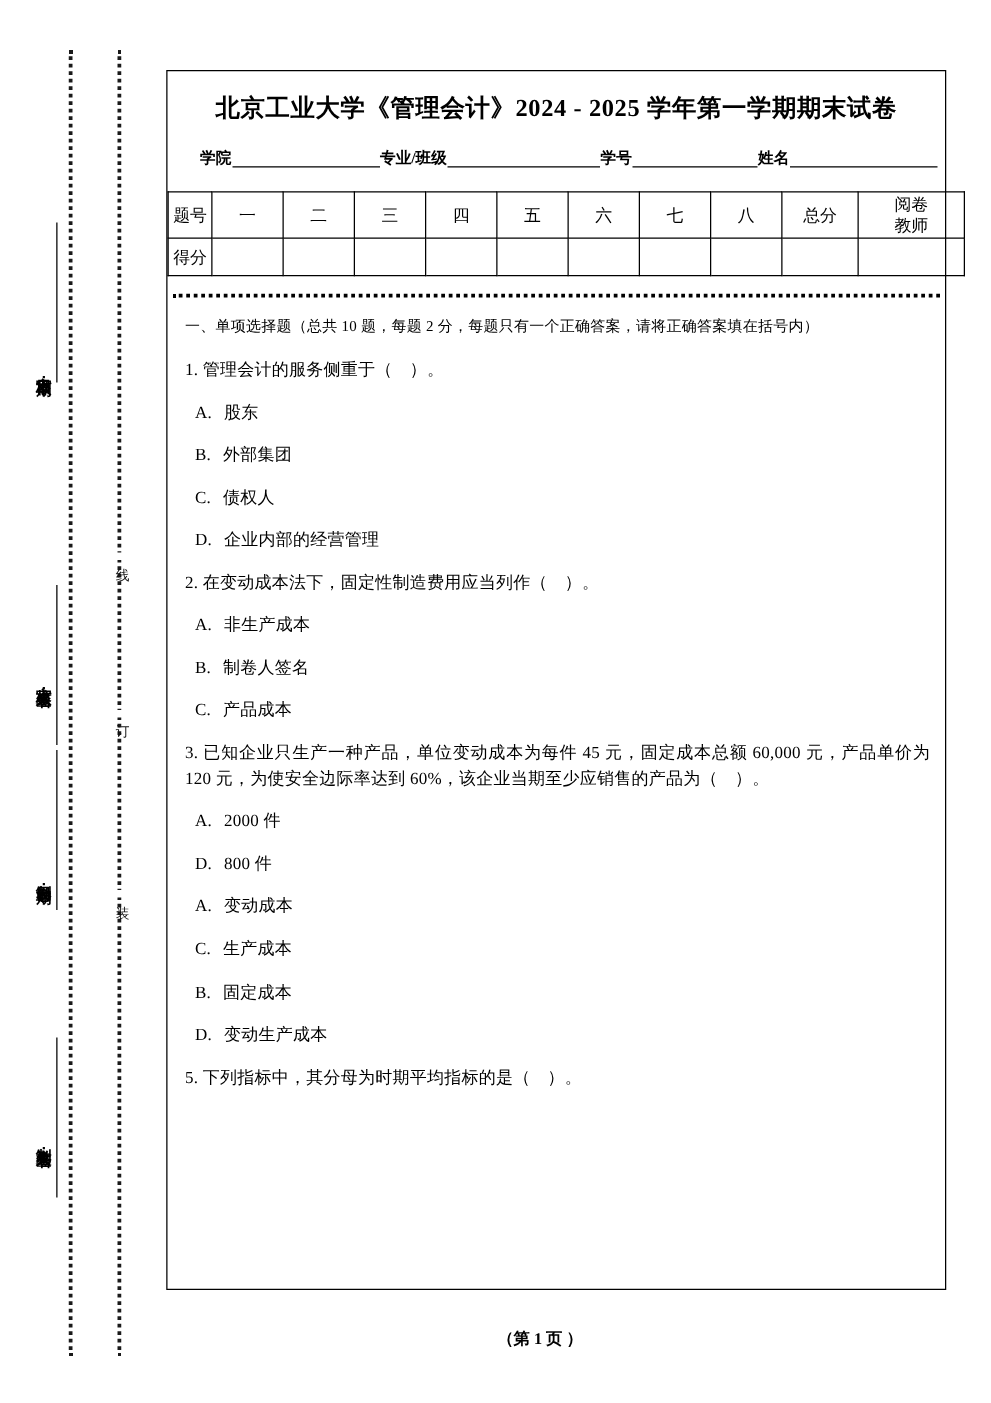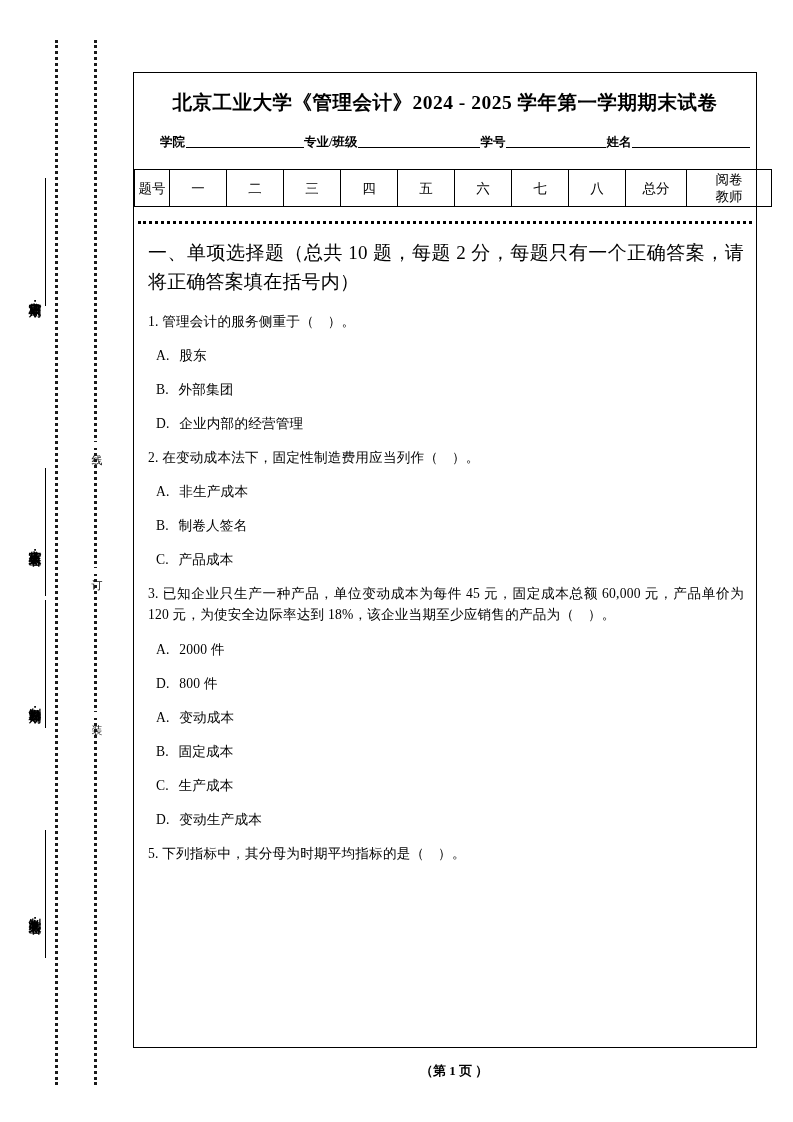--- a/index.html
+++ b/index.html
@@ -66,21 +66,21 @@
     color: #111;
     background: #ffffff;
     text-align: center;
     padding: 3px 0;
   }
 
   
   #exam-box {
     position: absolute;
     left: 133px;
-    top: 72px;
+    top: 56px;
     width: 624px;
     height: 976px;
     border: 1.6px solid #000;
     box-sizing: border-box;
     padding: 0;
   }
 
   #paper-title {
     text-align: center;
     font-size: 19.5px;
@@ -92,21 +92,21 @@
     font-family: "Liberation Serif", "DejaVu Serif", serif;
   }
 
   #student-fields {
     display: flex;
     align-items: flex-end;
     margin: 18px 22px 0 26px;
     font-size: 12.5px;
     font-weight: bold;
   }
-  .field-group { display: flex; align-items: flex-start; }
+  .field-group { display: flex; align-items: center; }
   .field-label { white-space: nowrap; padding-right: 1px; }
   .field-line {
     border-bottom: 1.3px solid #000;
     height: 13px;
   }
   #field-line-college { width: 118px; }
   #field-line-major  { width: 122px; }
   #field-line-id     { width: 100px; }
   #field-line-name   { width: 118px; }
 
@@ -146,38 +146,38 @@
   
   #content-area {
     margin: 14px 12px 0 14px;
     font-size: 13.6px;
     line-height: 1.55;
     font-family: "Liberation Serif", "DejaVu Serif", serif;
   }
   .section-heading {
     margin: 0 0 14px 0;
     text-align: justify;
-    font-size: 19px;
+    font-size: 12px;
     letter-spacing: 0.2px;
   }
   .question-stem {
     margin: 0 0 13px 0;
     text-align: justify;
     letter-spacing: 0.2px;
   }
   .option-line {
     margin: 0 0 13px 8px;
     letter-spacing: 0.2px;
   }
   .opt-letter { margin-right: 6px; }
 
   
   #page-footer {
     position: absolute;
-    left: 142px;
+    left: 120px;
     top: 1062px;
     width: 624px;
     text-align: center;
     font-size: 13px;
     font-weight: bold;
     font-family: "Liberation Serif", "DejaVu Serif", serif;
   }
 </style>
 </head>
 <body>
@@ -239,20 +239,35 @@
         <td class="colcell">五</td>
         <td class="colcell">六</td>
         <td class="colcell">七</td>
         <td class="colcell">八</td>
         <td class="total-col">总分</td>
         <td class="grader-col" rowspan="1">
           <span class="stacked">阅卷</span>
           <span class="stacked">教师</span>
         </td>
       </tr>
+      <tr class="score-row">
+        <td class="rowhead">
+          <span class="stacked">得分</span>
+        </td>
+        <td class="colcell"></td>
+        <td class="colcell"></td>
+        <td class="colcell"></td>
+        <td class="colcell"></td>
+        <td class="colcell"></td>
+        <td class="colcell"></td>
+        <td class="colcell"></td>
+        <td class="colcell"></td>
+        <td class="total-col"></td>
+        <td class="grader-col"></td>
+      </tr>
     </tbody>
   </table>
 
   <div id="dotted-separator"></div>
 
   <div id="content-area">
 
     <div class="section-heading">一、单项选择题（总共 10 题，每题 2 分，每题只有一个正确答案，请将正确答案填在括号内）</div>
 
     <div class="question-stem">
@@ -261,20 +276,24 @@
     </div>
     <div class="option-line">
       <span class="opt-letter">A.</span>
       <span>股东</span>
     </div>
     <div class="option-line">
       <span class="opt-letter">B.</span>
       <span>外部集团</span>
     </div>
     <div class="option-line">
+      <span class="opt-letter">C.</span>
+      <span>债权人</span>
+    </div>
+    <div class="option-line">
       <span class="opt-letter">D.</span>
       <span>企业内部的经营管理</span>
     </div>
 
     <div class="question-stem">
       <span>2.</span>
       <span>在变动成本法下，固定性制造费用应当列作（　）。</span>
     </div>
     <div class="option-line">
       <span class="opt-letter">A.</span>
@@ -284,42 +303,42 @@
       <span class="opt-letter">B.</span>
       <span>制卷人签名</span>
     </div>
     <div class="option-line">
       <span class="opt-letter">C.</span>
       <span>产品成本</span>
     </div>
 
     <div class="question-stem">
       <span>3.</span>
-      <span>已知企业只生产一种产品，单位变动成本为每件 45 元，固定成本总额 60,000 元，产品单价为 120 元，为使安全边际率达到 18%，该企业当期至少应销售的产品为（　）。</span>
+      <span>已知企业只生产一种产品，单位变动成本为每件 45 元，固定成本总额 60,000 元，产品单价为 120 元，为使安全边际率达到 60%，该企业当期至少应销售的产品为（　）。</span>
     </div>
     <div class="option-line">
       <span class="opt-letter">A.</span>
       <span>2000 件</span>
     </div>
     <div class="option-line">
       <span class="opt-letter">D.</span>
       <span>800 件</span>
     </div>
 
     <div class="option-line">
       <span class="opt-letter">A.</span>
       <span>变动成本</span>
     </div>
     <div class="option-line">
+      <span class="opt-letter">C.</span>
+      <span>生产成本</span>
+    </div>
+    <div class="option-line">
       <span class="opt-letter">B.</span>
       <span>固定成本</span>
-    </div>
-    <div class="option-line">
-      <span class="opt-letter">C.</span>
-      <span>生产成本</span>
     </div>
     <div class="option-line">
       <span class="opt-letter">D.</span>
       <span>变动生产成本</span>
     </div>
 
     <div class="question-stem">
       <span>5.</span>
       <span>下列指标中，其分母为时期平均指标的是（　）。</span>
     </div>

